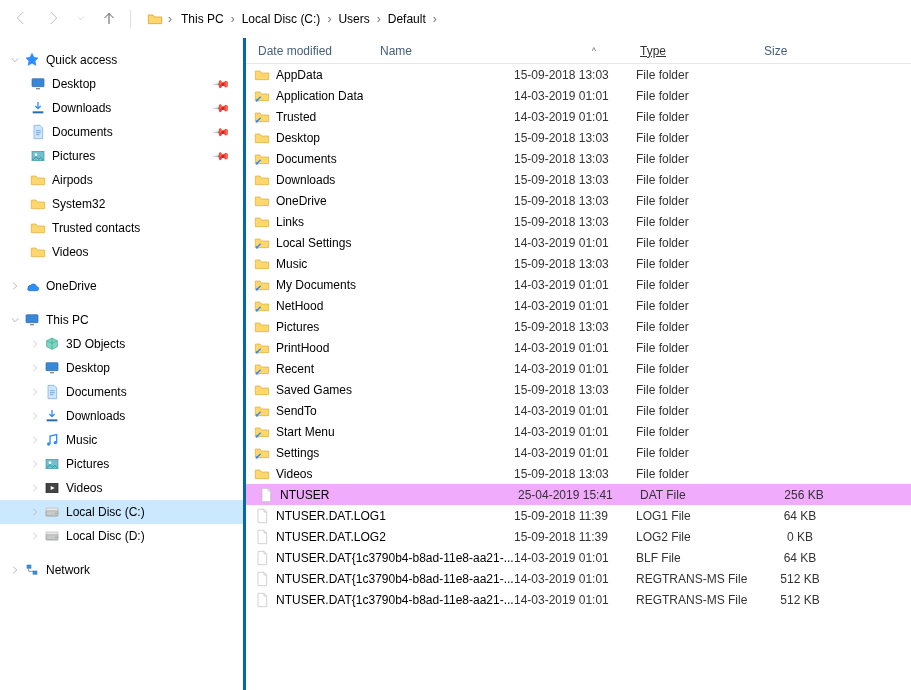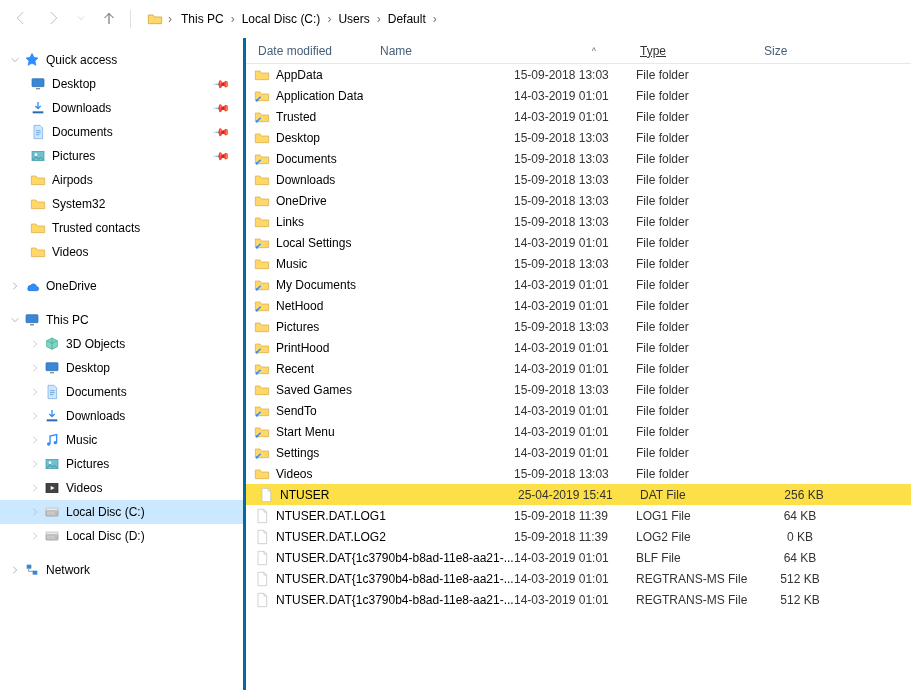--- a/index.html
+++ b/index.html
@@ -49,21 +49,21 @@
   .headers { display: flex; height: 26px; align-items: center; border-bottom: 1px solid #e8e8e8; padding-left: 8px; color: #46607a; }
   .h-col { display: flex; align-items: center; gap: 6px; padding-left: 4px; cursor: default; height: 100%; }
   .col-name { width: 260px; }
   .col-date { width: 122px; }
   .col-type { width: 124px; color:#333;text-decoration:underline;}
   .col-size { width: 90px; text-align: right; padding-right: 10px; }
   .sort-ind { color: #666; font-size: 9px; }
 
   .rows { overflow-y: auto; }
   .row { display: flex; height: 21px; align-items: center; padding-left: 8px; cursor: default; }
-  .row.selected { background: #fde047; padding-left: 12px; }
+  .row.selected { background: #f0abfc; padding-left: 12px; }
   .row .c-name { width: 260px; display: flex; align-items: center; gap: 6px; overflow: hidden; }
   .row .c-name span { white-space: nowrap; overflow: hidden; text-overflow: ellipsis; }
   .row .c-date { width: 122px; color: #333; }
   .row .c-type { width: 124px; color: #333; }
   .row .c-size { width: 90px; text-align: center; padding-right: 10px; color: #333; }
 </style>
 </head>
 <body>
 
 <div class="nav">

